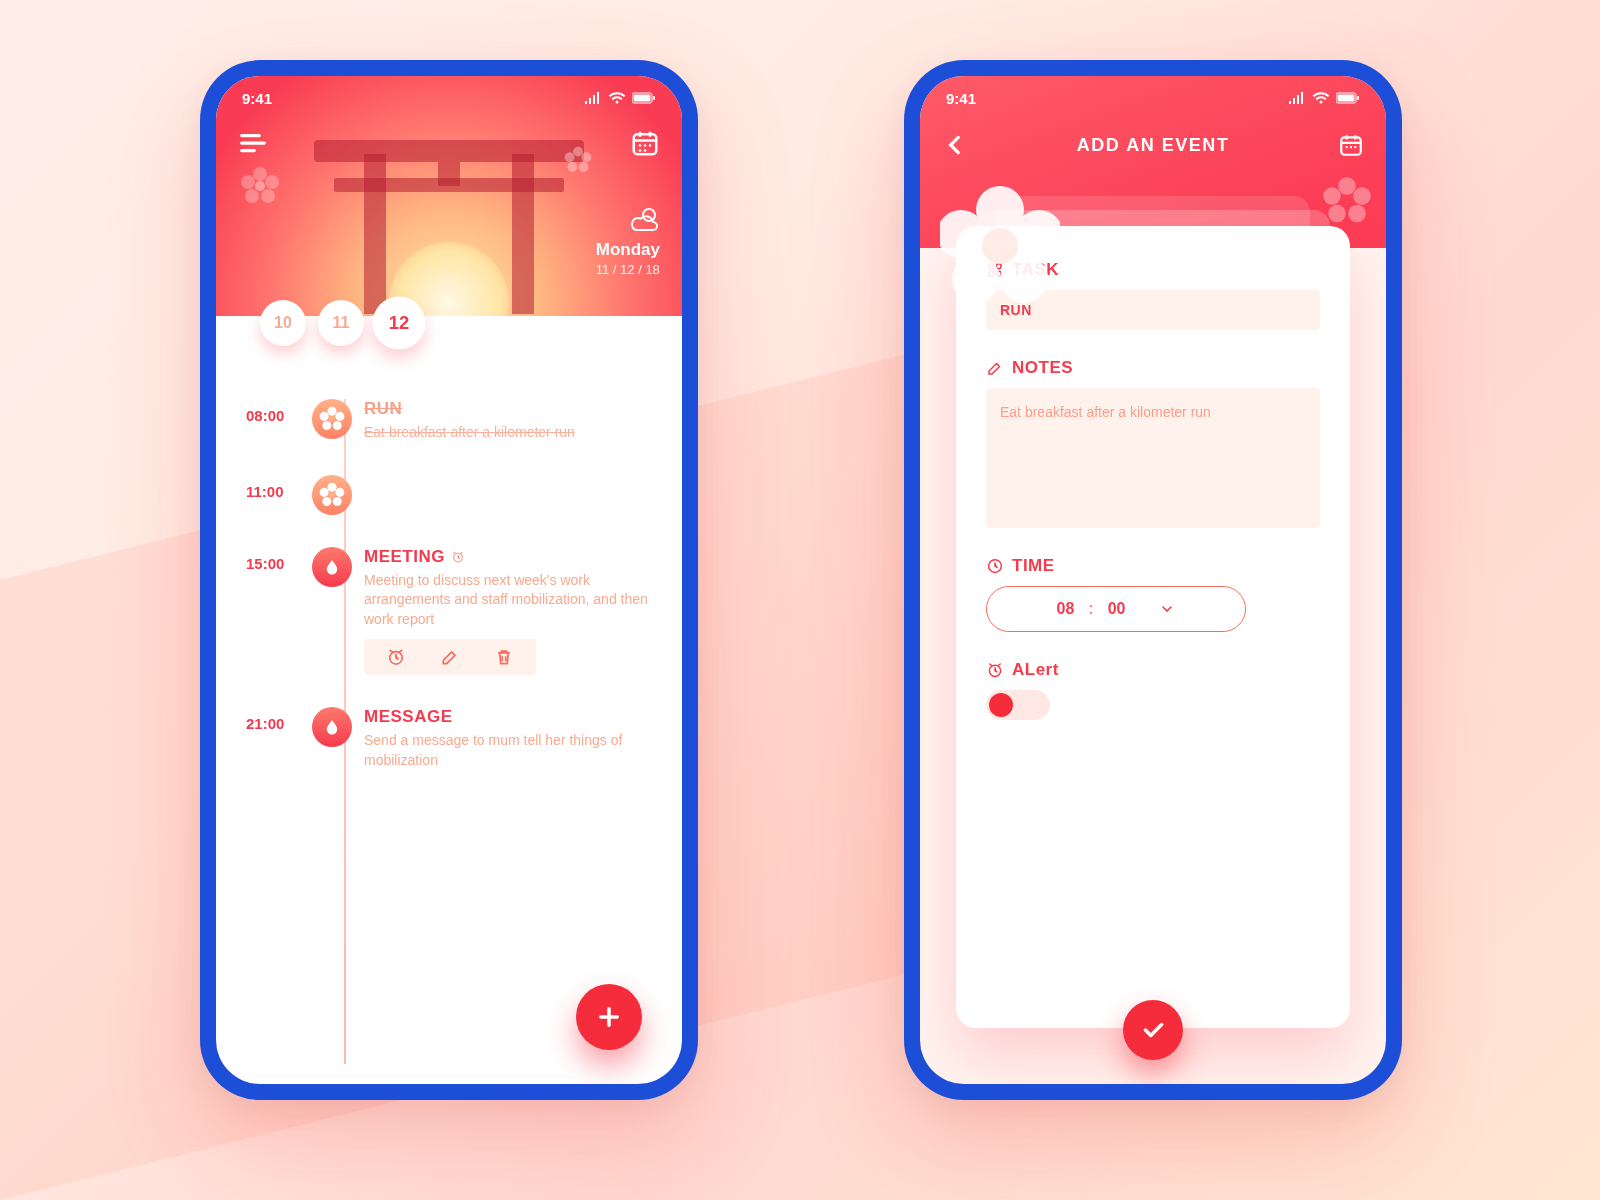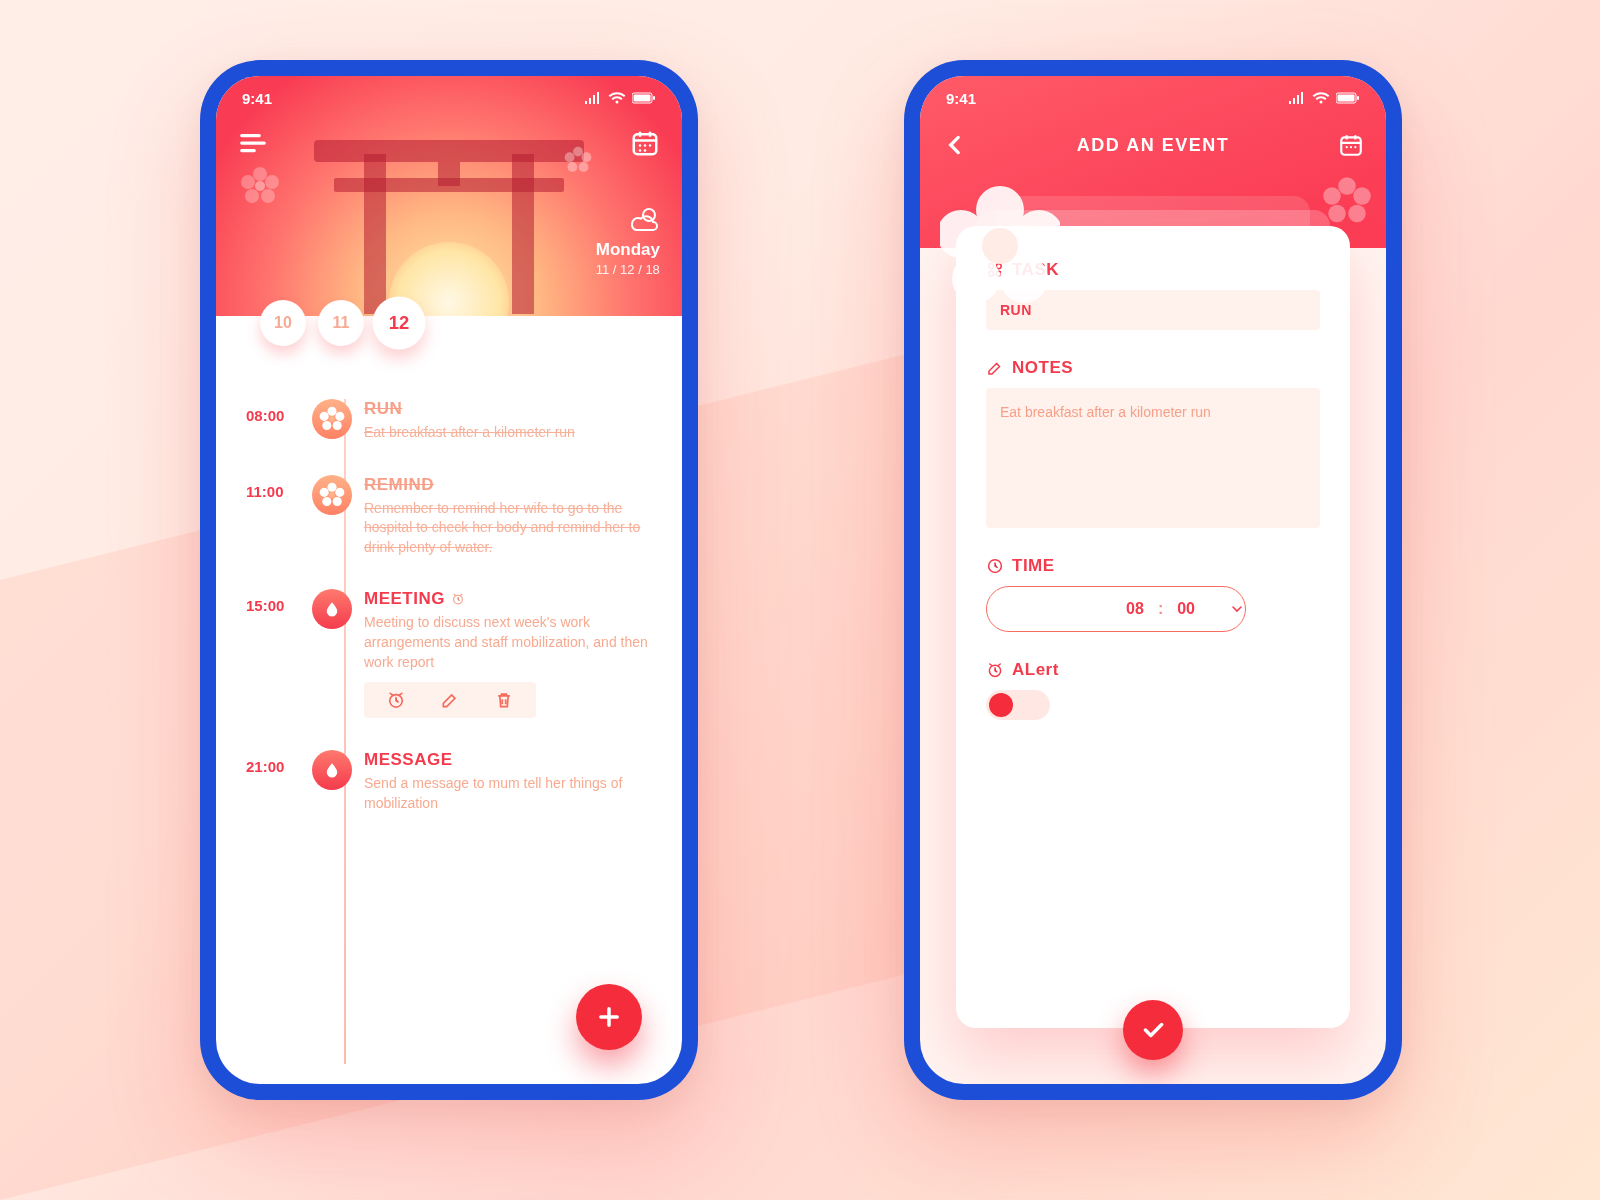--- a/index.html
+++ b/index.html
@@ -148,21 +148,21 @@
   .field {
     background:#fff1ec; border-radius:4px; padding:12px 14px;
     color:#f43b4d; font-weight:700; letter-spacing:.5px; font-size:14px;
   }
   .field-notes {
     background:#fff1ec; border-radius:4px; padding:14px;
     color:#f7a089; font-size:14px; height:140px; line-height:1.5;
   }
   .time-pill {
     border:1.6px solid #f76b5d; border-radius: 999px;
-    height:46px; display:flex; align-items:center; justify-content:flex-end;
+    height:46px; display:flex; align-items:center; justify-content:center;
     gap:14px; color:#f43b4d; font-weight:700; width: 260px; cursor:pointer;
   }
   .time-pill .sep { opacity:.6; }
   .time-pill .chev { margin-left:20px; width:16px; height:16px; }
   .toggle {
     width:64px; height:30px; border-radius:999px; background:#ffe8e3;
     position:relative; cursor:pointer;
   }
   .toggle .knob {
     position:absolute; left:3px; top:3px; width:24px; height:24px; border-radius:50%;
@@ -293,25 +293,20 @@
                   <g fill="#fff">
                     <circle cx="20" cy="8" r="7"></circle>
                     <circle cx="32" cy="16" r="7"></circle>
                     <circle cx="28" cy="30" r="7"></circle>
                     <circle cx="12" cy="30" r="7"></circle>
                     <circle cx="8" cy="16" r="7"></circle>
                     <circle cx="20" cy="20" r="4.5" fill="#ffb188"></circle>
                   </g>
                 </svg>
               </div>
-    <div class="body">
-      <div class="title">REMIND</div>
-      <div class="desc">Remember to remind her wife to go to the hospital to check her body and remind her to drink plenty of water.</div>
-
-    </div>
             </div>
             <div class="item">
     <div class="time">15:00</div>
     <div class="node drop">
                 <svg class="drop-svg" viewBox="0 0 24 24">
                   <path d="M12 3c4 5 7 8.5 7 12a7 7 0 11-14 0c0-3.5 3-7 7-12z"></path>
                 </svg>
               </div>
     <div class="body">
       <div class="title">MEETING <svg width="14" height="14" viewBox="0 0 24 24">

